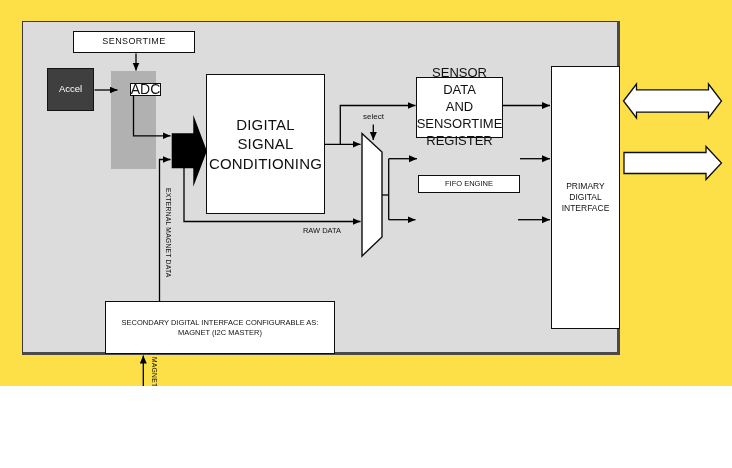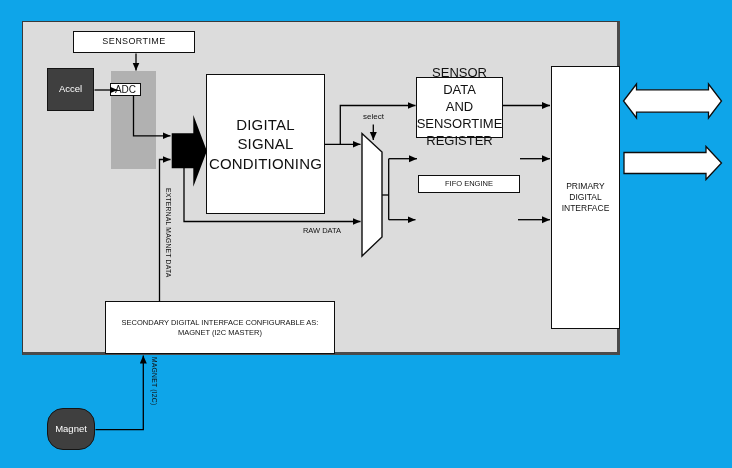--- a/index.html
+++ b/index.html
@@ -1,36 +1,36 @@
 <!DOCTYPE html>
 <html><head>
 <meta charset="utf-8">
 <style>
   html,body{margin:0;padding:0;background:#ffffff;}
   #canvas{
-    position:relative;width:732px;height:468px;background:#0ea5e9;overflow:hidden;
+    position:relative;width:732px;height:386px;background:#fde047;overflow:hidden;
     font-family:"Liberation Sans","DejaVu Sans",sans-serif;color:#111;
   }
   .abs{position:absolute;box-sizing:border-box;}
   #main-area{
     left:22px;top:21px;width:598px;height:334px;background:#dcdcdc;
     border-style:solid;border-color:#3a3a3a #4a4a4a #4a4a4a #3a3a3a;
     border-width:1.5px 3px 3px 1.5px;
   }
   .box{
     display:flex;align-items:center;justify-content:center;text-align:center;
     white-space:pre-line;line-height:1.3;
   }
   .whitebox{background:#ffffff;border:1.4px solid #0d0d0d;}
   .darkbox{background:#3f3f3f;border:1px solid #141414;color:#ffffff;font-size:9.5px;}
   .caps{letter-spacing:0.2px;}
   #block-sensortime{left:73px;top:31px;width:122px;height:22px;font-size:9px;letter-spacing:0.4px;}
   #block-accel{left:47px;top:68px;width:47px;height:43px;}
   #adc-panel{left:111px;top:71px;width:45px;height:98px;background:#b1b1b1;}
-  #block-adc{left:110px;top:83px;width:31px;height:13px;font-size:10px;text-align:center;}
+  #block-adc{left:130px;top:83px;width:31px;height:13px;font-size:14px;text-align:center;}
   #block-dsc{left:206px;top:74px;width:119px;height:140px;font-size:15px;}
   #block-sensor-data{left:416px;top:77px;width:87px;height:61px;font-size:13px;}
   #block-fifo{left:418px;top:150px;width:102px;height:18px;font-size:7.5px;margin-top:25px;}
   #block-feature{left:409px;top:174px;width:119px;height:93px;background:#a8a8a8;font-size:11.5px;color:#151515;}
   #block-primary{left:551px;top:66px;width:69px;height:263px;font-size:8.5px;border-width:1.6px;}
   #block-secondary{left:105px;top:301px;width:230px;height:53px;font-size:7.5px;border-width:1.6px;}
   #block-magnet{left:47px;top:408px;width:48px;height:42px;border-radius:16px;}
   .float-label{font-size:8px;text-align:center;}
   #label-select{left:356px;top:112px;width:35px;}
   #label-raw-data{left:290px;top:226px;width:64px;font-size:7.5px;}

